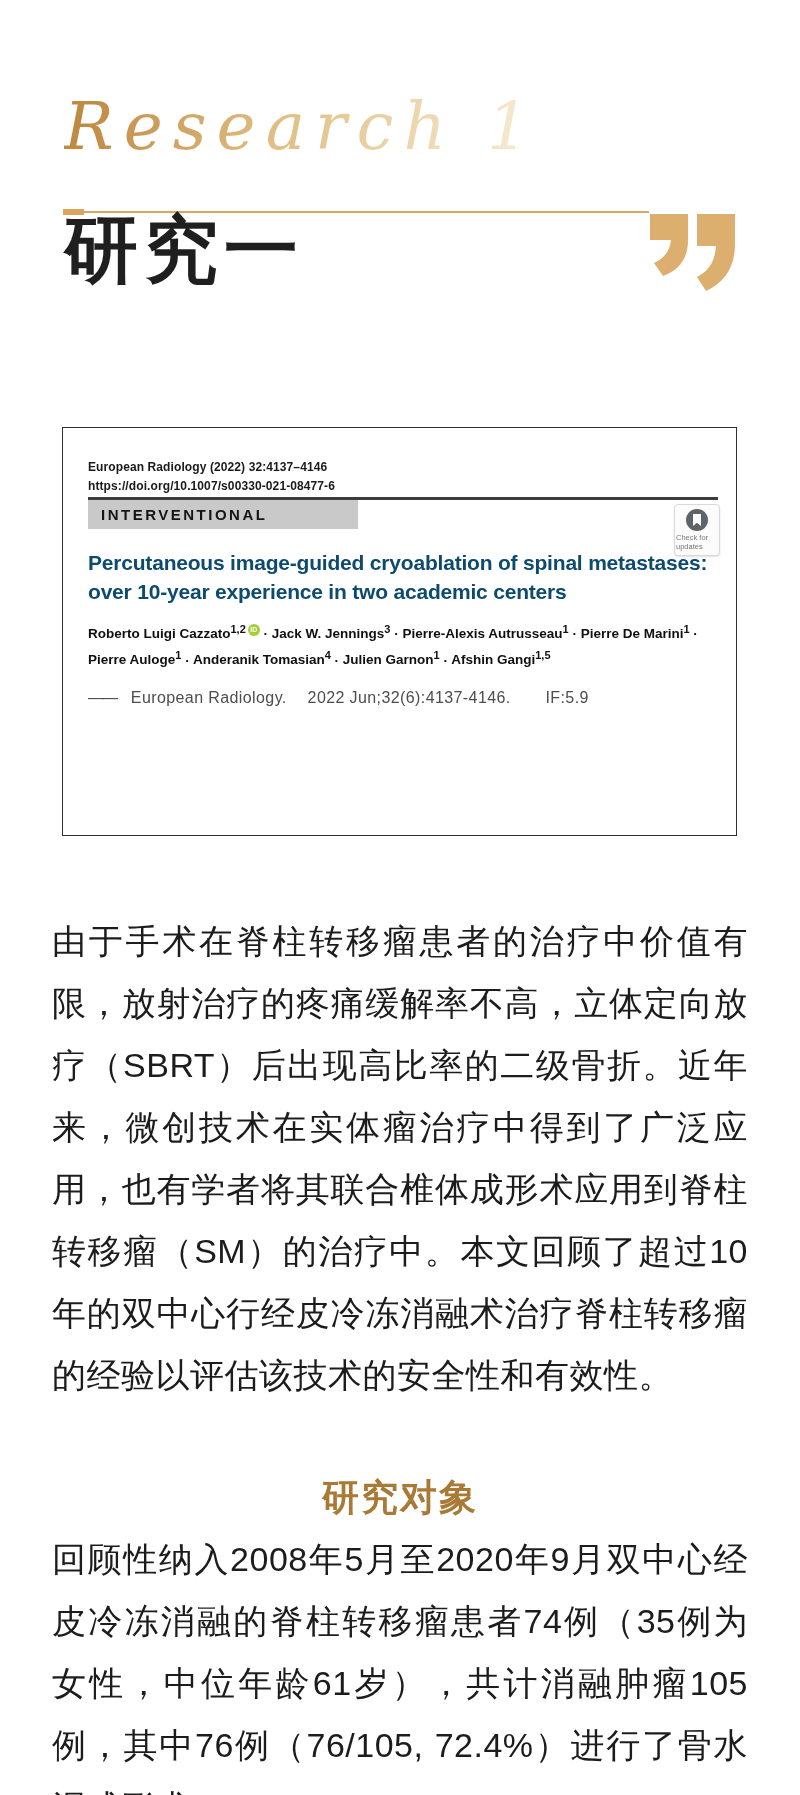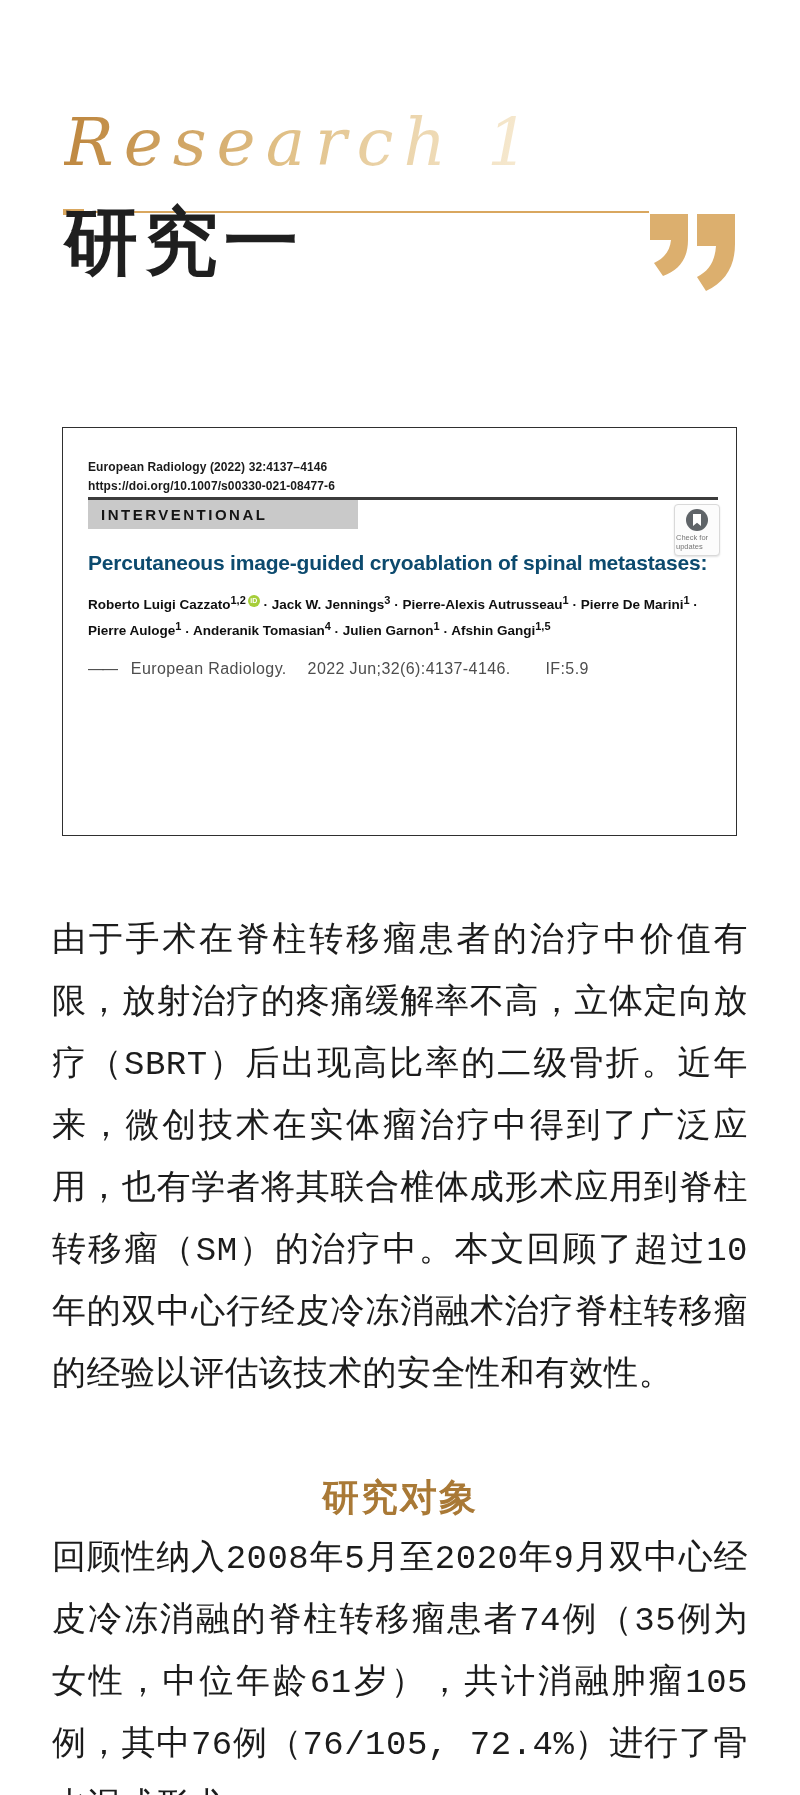--- a/index.html
+++ b/index.html
@@ -5,36 +5,36 @@
   * { margin:0; padding:0; box-sizing:border-box; }
   html,body { background:#ffffff; }
   body {
     width:800px; height:1795px; position:relative; overflow:hidden;
     font-family:"Liberation Sans","DejaVu Sans",sans-serif;
   }
 
   
   .header { position:relative; height:427px; }
   .script-title {
-    position:absolute; left:64px; top:100px;
+    position:absolute; left:64px; top:84px;
     font-family:"DejaVu Serif","Liberation Serif",serif;
     font-style:italic; font-size:66px; line-height:1.3; letter-spacing:10px;
     background:linear-gradient(100deg,#c08a43 5%,#e3c astronomical 0,#e9cf9f 45%,#f6e9d0 95%);
     background:linear-gradient(100deg,#c08a43 5%,#e0bf85 45%,#f6e9d0 95%);
     -webkit-background-clip:text; background-clip:text; color:transparent;
   }
   .divider-row {
     position:absolute; left:63px; top:209px; width:586px;
     display:flex; align-items:center;
   }
   .divider-accent { width:21px; height:6px; background:#d9a75f; flex:none; }
   .divider-line { flex:1; height:2px; background:#d9a75f; margin-top:0; }
   .quote-svg { position:absolute; left:648px; top:214px; }
   .cn-title {
-    position:absolute; left:64px; top:204px;
+    position:absolute; left:64px; top:212px;
     font-family:"Liberation Serif","DejaVu Serif",serif;
     font-weight:700; font-size:74px; line-height:1.05; letter-spacing:6px; color:#1f1f1f;
   }
 
   
   .paper-card {
     position:relative; margin-left:62px; width:675px; height:409px;
     border:1.5px solid #2f2f2f; background:#ffffff;
     padding:30px 18px 0 25px;
   }
@@ -68,21 +68,21 @@
   .badge-circle {
     width:22px; height:22px; border-radius:50%; background:#5f6468;
     margin:0 auto 2px; display:flex; align-items:center; justify-content:center;
   }
   .badge-text { font-size:7.5px; line-height:1.25; color:#777777; }
 
   
   .para {
     margin:74px 52px 0; font-size:34px; line-height:62px; color:#1c1c1c;
     text-align:justify; text-justify:inter-ideograph; letter-spacing:0.5px;
-    font-family:Liberation Mono, monospace; font-weight:400;
+    font-family:Liberation Sans, sans-serif; font-weight:400;
   }
   .section-heading {
     margin:70px 52px 0;
     font-family:"Liberation Serif","DejaVu Serif",serif;
     font-size:37px; line-height:44px; font-weight:700; color:#a97936; letter-spacing:2px;text-align:center;
   }
   .para2 { margin-top:8px; }
 </style>
 </head>
 <body>
@@ -119,20 +119,21 @@
         </svg>
     </div>
     <div class="badge-text">
       <div>Check for</div>
       <div>updates</div>
     </div>
   </div>
 
   <div class="pc-title">
     <div>Percutaneous image-guided cryoablation of spinal metastases:</div>
+    <div>over 10-year experience in two academic centers</div>
   </div>
 
   <div class="pc-authors"><span>Roberto Luigi Cazzato<sup>1,2</sup><span class="orcid">iD</span></span> · <span>Jack W. Jennings<sup>3</sup></span> · <span>Pierre-Alexis Autrusseau<sup>1</sup></span> · <span>Pierre De Marini<sup>1</sup></span> · <span>Pierre Auloge<sup>1</sup></span> · <span>Anderanik Tomasian<sup>4</sup></span> · <span>Julien Garnon<sup>1</sup></span> · <span>Afshin Gangi<sup>1,5</sup></span></div>
 
   <div class="pc-footer">
     <span class="dash">——</span>
     <span class="f-journal">European Radiology.</span>
     <span class="f-date">2022 Jun;32(6):4137-4146.</span>
     <span class="f-if">IF:5.9</span>
   </div>

